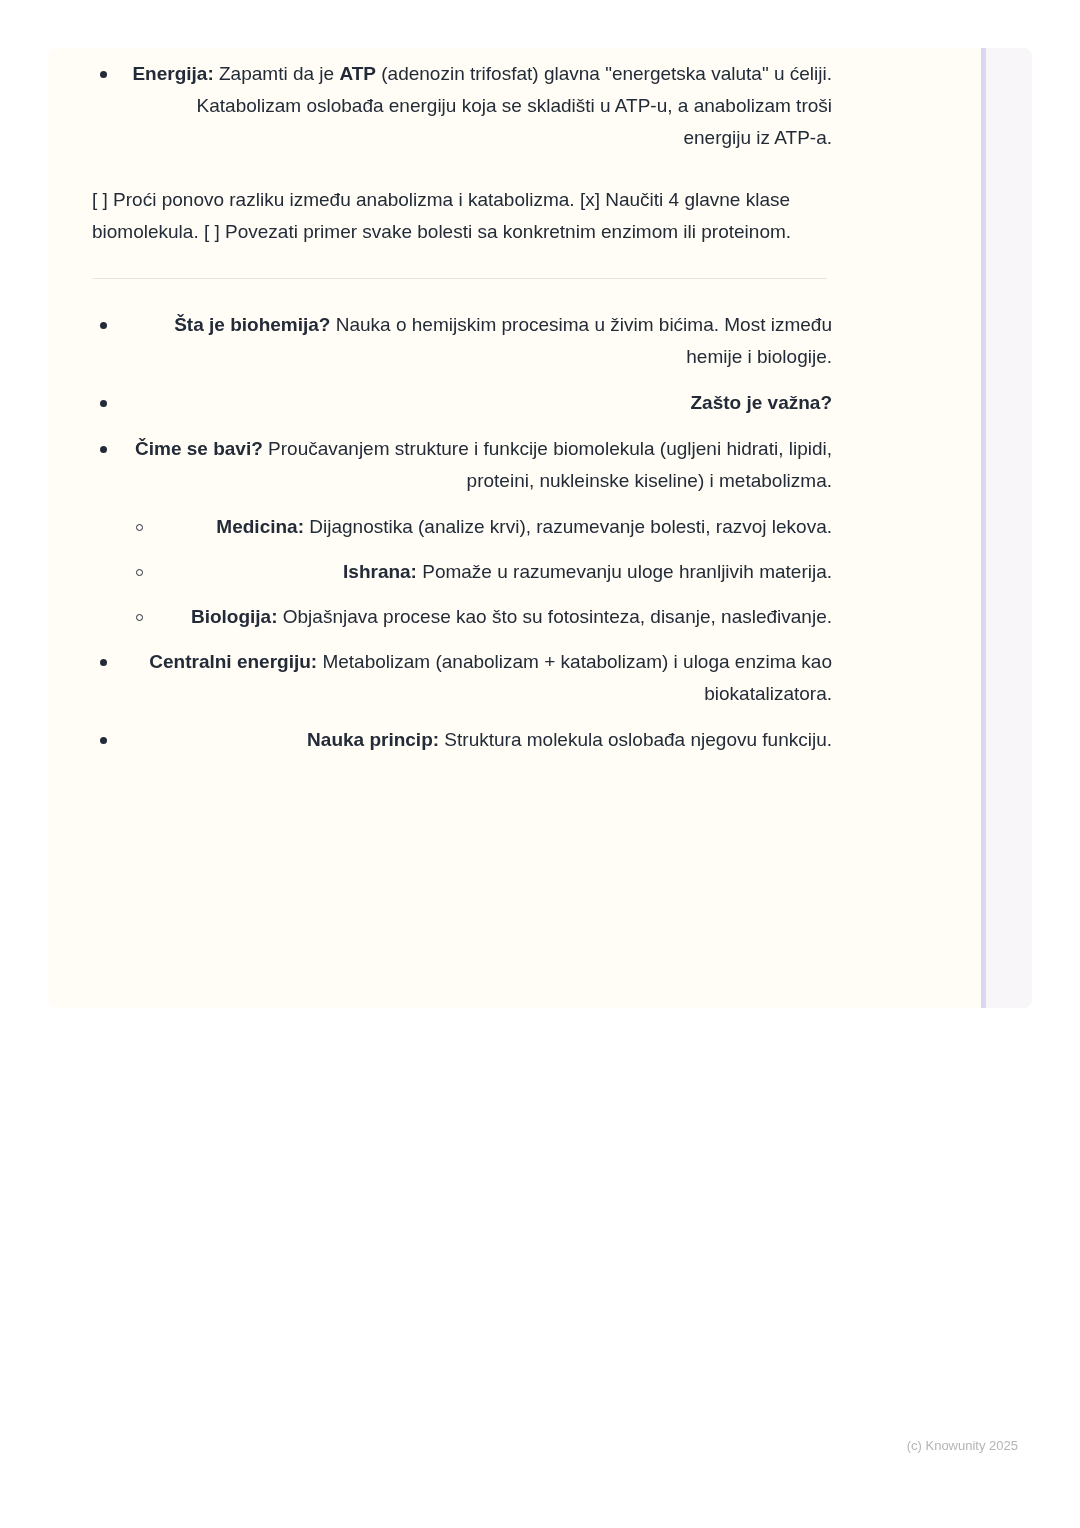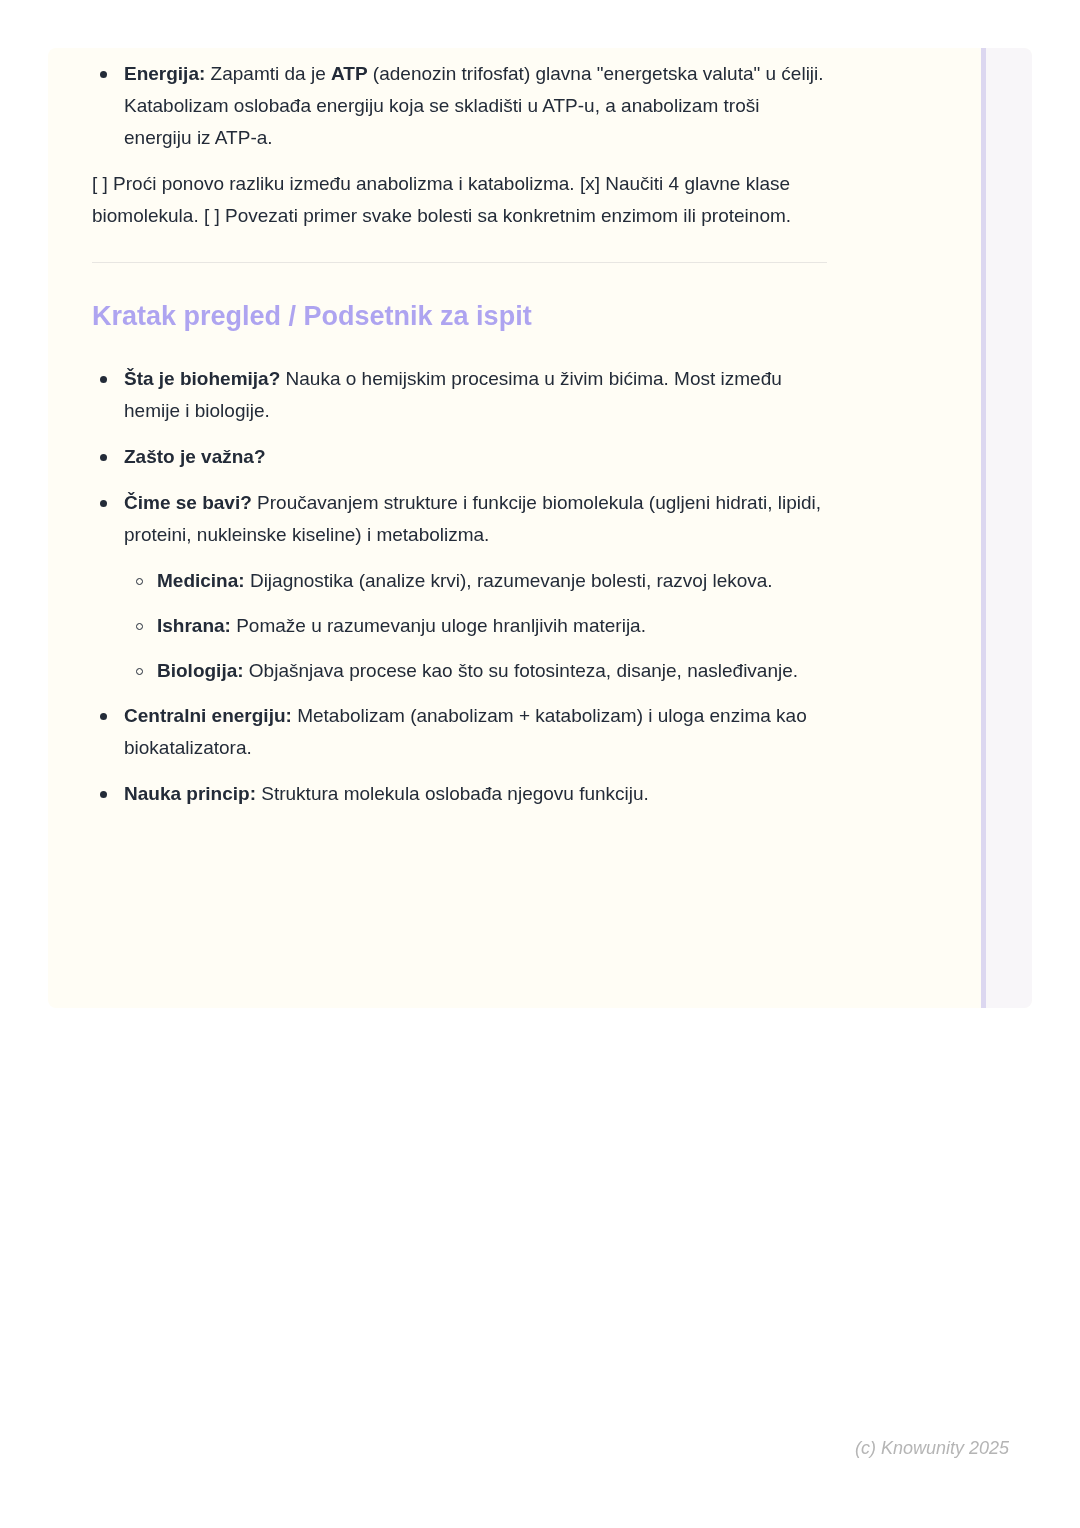--- a/index.html
+++ b/index.html
@@ -26,57 +26,56 @@
   }
   .content {
     position: absolute;
     left: 44px; top: 10px;
     width: 740px;
     font-size: 19px;
     line-height: 32px;
   }
   b, .lead { font-weight: 700; }
   ul { list-style: none; }
-  li { position: relative; padding-left: 32px; }
+  li { position: relative; padding-left: 32px; text-align: right; }
   .marker-dot {
     position: absolute; left: 8px; top: 13px;
     width: 7px; height: 7px; border-radius: 50%;
     background: var(--text, #232b38);
   }
   li.sub { padding-left: 65px; }
   .marker-circle {
     position: absolute; left: 44px; top: 13px;
     width: 7px; height: 7px; border-radius: 50%;
     border: 1.6px solid var(--text, #232b38);
     background: transparent;
   }
-  .checklist-para { margin-top: 14px; }
+  .checklist-para { margin-top: 30px; }
   .divider {
     border: none; height: 1px;
     background: var(--divider, #e8e6e2);
     margin: 30px 0 0 0;
     width: 735px;
   }
   .section-heading {
     margin-top: 36px;
     font-size: 27px;
     line-height: 34px;
     font-weight: 700;
     color: var(--accent, #aea4f0);
   }
   ul.review { margin-top: 30px; }
   ul.review > li { margin-bottom: 14px; }
   ul.nested { margin-bottom: 10px; }
   ul.nested > li { margin-bottom: 13px; }
   .footer-credit {
     position: absolute;
-    top: 1438px; right: 71px;
-    font-size: 18px;
+    top: 1438px; right: 62px;
+    font-size: 13px;
     color: var(--footer_text, #b5b5b5);
-    font-style: italic;
   }
 </style>
 </head>
 <body>
 
 <div class="page-card">
   <div class="side-strip"></div>
 
   <div class="content">
 
@@ -84,21 +83,20 @@
       <li>
         <span class="marker-dot"></span>
         <b>Energija:</b><span> Zapamti da je </span><b>ATP</b><span> (adenozin trifosfat) glavna "energetska valuta" u ćeliji. Katabolizam oslobađa energiju koja se skladišti u ATP-u, a anabolizam troši energiju iz ATP-a.</span>
       </li>
     </ul>
 
     <p class="checklist-para">[ ] Proći ponovo razliku između anabolizma i katabolizma. [x] Naučiti 4 glavne klase biomolekula. [ ] Povezati primer svake bolesti sa konkretnim enzimom ili proteinom.</p>
 
     <hr class="divider">
 
-    <h2 class="section-heading">Kratak pregled / Podsetnik za ispit</h2>
 
     <ul class="review">
       <li>
         <span class="marker-dot"></span>
         <b class="lead">Šta je biohemija?</b><span> Nauka o hemijskim procesima u živim bićima. Most između hemije i biologije.</span>
       </li>
       <li>
         <span class="marker-dot"></span>
         <b class="lead">Zašto je važna?</b><span></span>
       </li>

